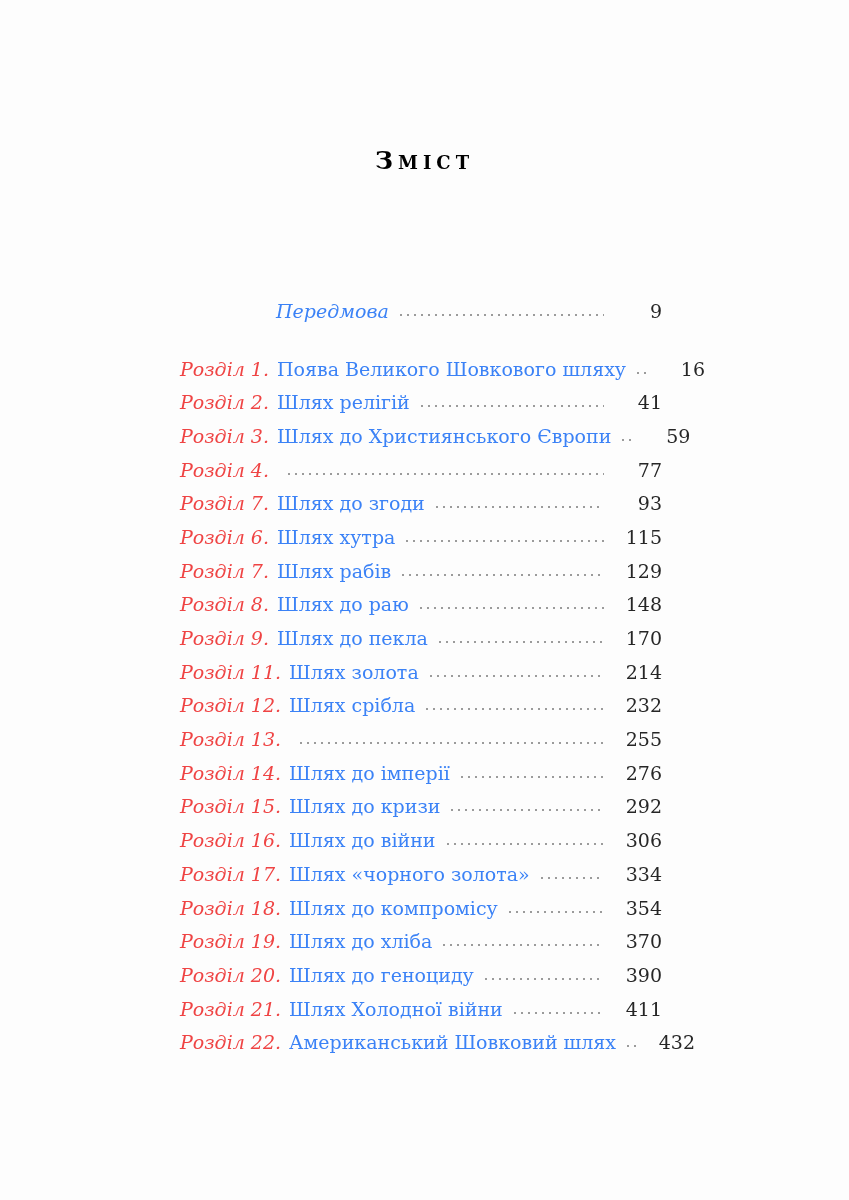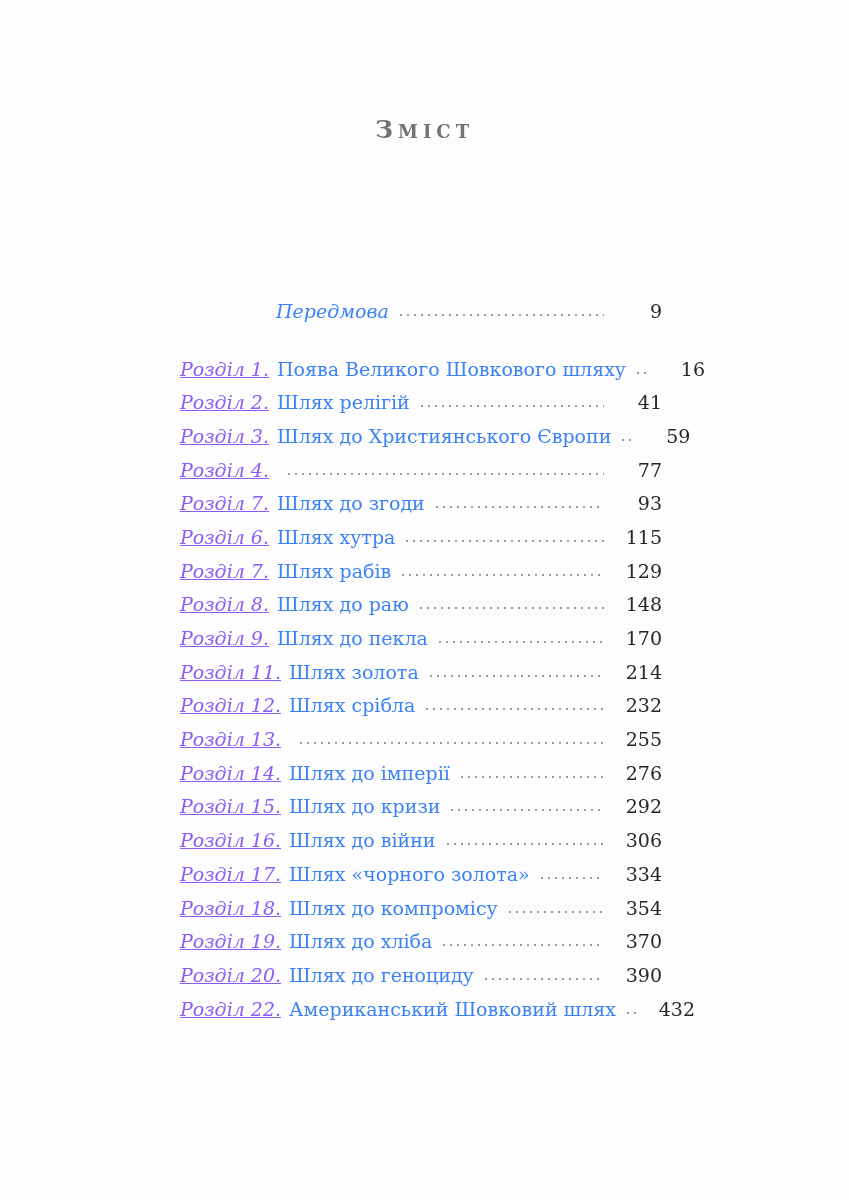--- a/index.html
+++ b/index.html
@@ -11,30 +11,30 @@
     position: relative;
     width: 849px;
     height: 1200px;
     background: #fdfdfd;
     font-family: "DejaVu Serif", "Liberation Serif", serif;
     color: #262626;
     overflow: hidden;
   }
   .page-title {
     position: absolute;
-    top: 115px;
+    top: 146px;
     left: 0;
     right: 0;
     margin: 0;
     text-align: center;
     font-size: 25px;
     font-weight: 700;
     letter-spacing: 5px;
     font-variant-caps: small-caps;
-    color: #737373;
+    color: #000000;
   }
   .toc {
     position: absolute;
     top: 294px;
     left: 180px;
     width: 482px;
   }
   .toc-row {
     display: flex;
     align-items: center;
@@ -44,22 +44,21 @@
   }
   .toc-row.preface-row {
     margin-bottom: 24px;
   }
   .chapter-label {
     flex: 0 0 96px;
     text-align: right;
     font-style: italic;
     padding-right: 8px;
     box-sizing: border-box;
-    color: #8b5cf6;
-    text-decoration: underline;
+    color: #ef4444;
   }
   .chapter-title {
     flex: 0 0 auto;
     color: #3b82f6;
   }
   .preface-row .chapter-title {
     font-style: italic;
   }
   .dot-leader {
     flex: 1 1 auto;
@@ -222,20 +221,26 @@
     <span class="page-number">370</span>
   </div>
 
   <div class="toc-row">
     <span class="chapter-label">Розділ 20.</span>
     <span class="chapter-title">Шлях до геноциду</span>
     <span class="dot-leader"></span>
     <span class="page-number">390</span>
   </div>
 
+  <div class="toc-row">
+    <span class="chapter-label">Розділ 21.</span>
+    <span class="chapter-title">Шлях Холодної війни</span>
+    <span class="dot-leader"></span>
+    <span class="page-number">411</span>
+  </div>
 
   <div class="toc-row">
     <span class="chapter-label">Розділ 22.</span>
     <span class="chapter-title">Американський Шовковий шлях</span>
     <span class="dot-leader"></span>
     <span class="page-number">432</span>
   </div>
 </div>
 
   </div>

